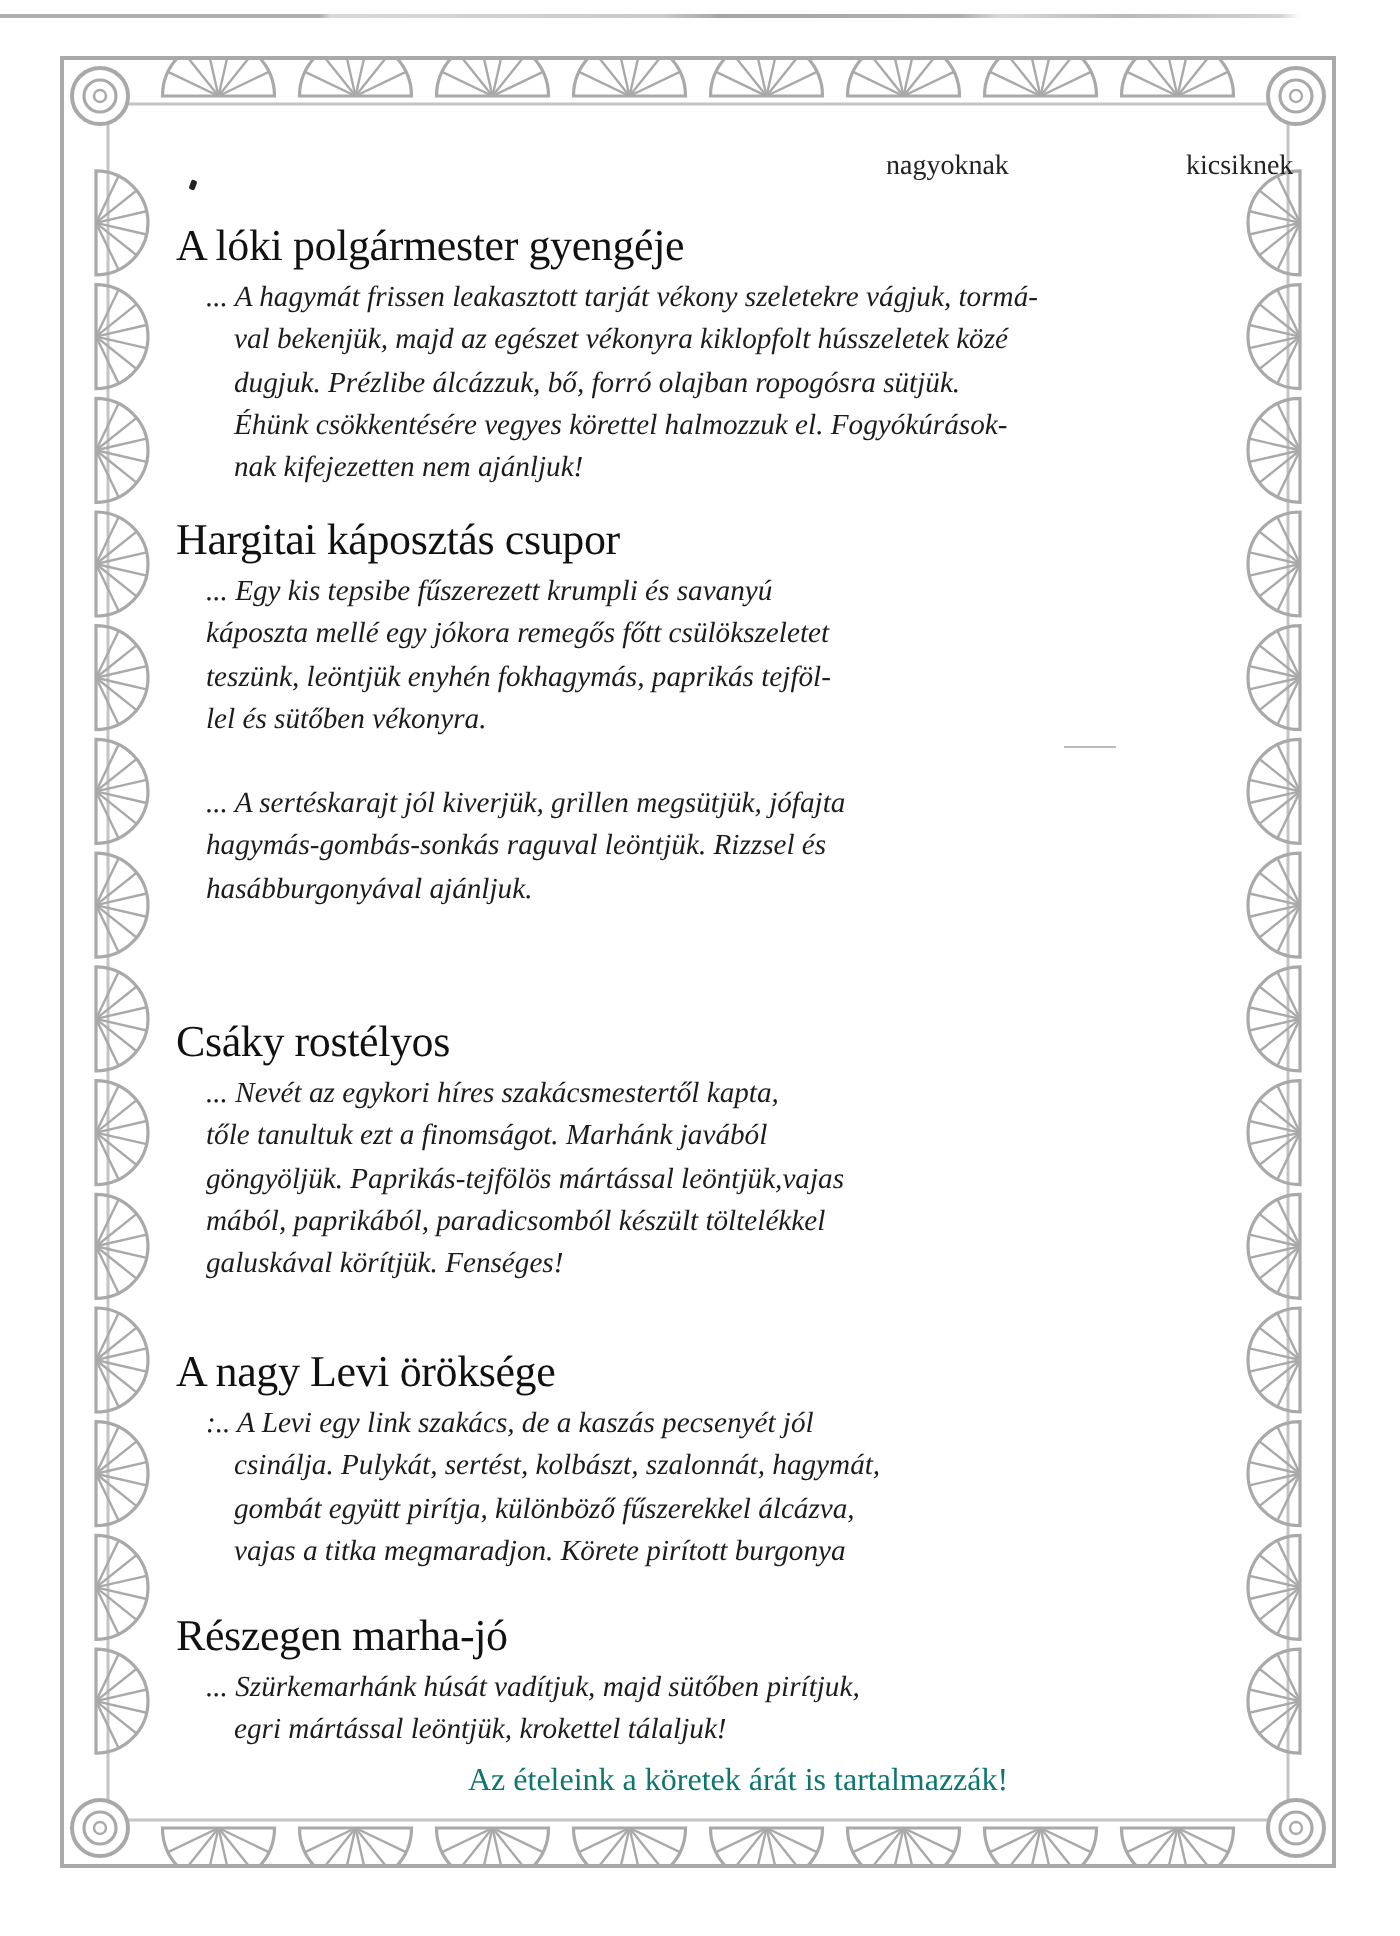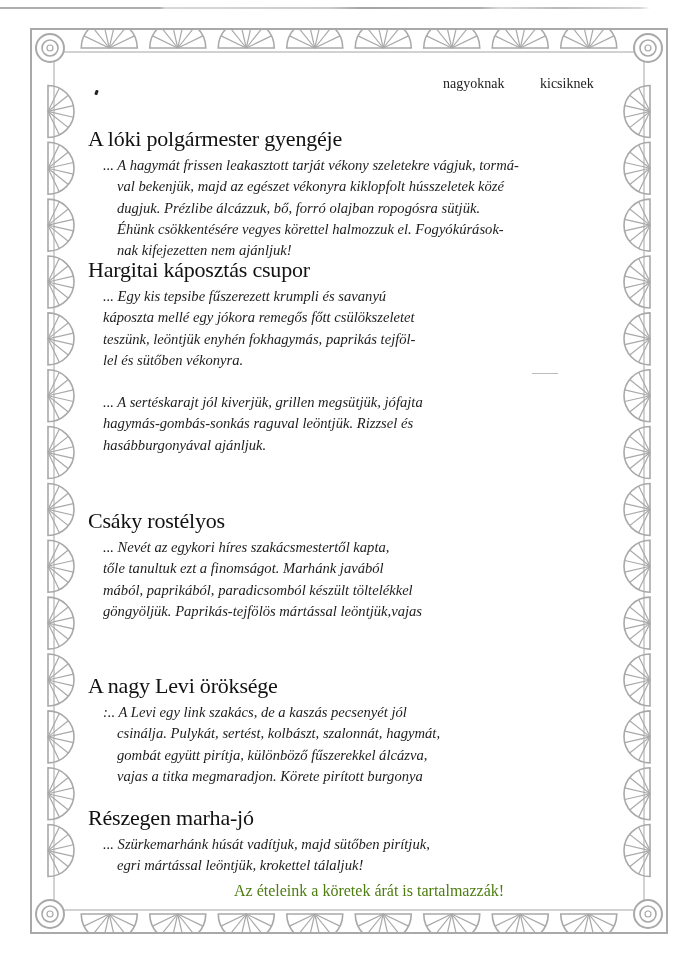--- a/index.html
+++ b/index.html
@@ -11,34 +11,34 @@
     position:absolute; left:0; top:7px; width:700px; height:2px;
     background:linear-gradient(90deg,#9a9a9a 0,#9a9a9a 160px,#cfcfcf 165px,#bdbdbd 330px,#8f8f8f 360px,#9a9a9a 480px,#d0d0d0 500px,#a8a8a8 560px,#c9c9c9 640px,#ffffff 650px);
     opacity:.8;
   }
   .frame {
     position:absolute; left:30px; top:28px; width:638px; height:906px;
   }
   .frame svg { position:absolute; left:0; top:0; }
   .header-cols { position:absolute; top:76px; font-size:14px; color:#222; }
   .col-adult { left:443px; }
-  .col-kids { left:540px; }
+  .col-kids { left:593px; }
   .stray-mark { position:absolute; left:95px; top:90px; width:3px; height:5px; background:#222; border-radius:1px; transform:rotate(20deg); }
   .dish { position:absolute; left:88px; }
   .dish-title {
     font-size:22px; line-height:26px; color:#111; margin:0; font-weight:normal; letter-spacing:-0.2px;
     white-space:nowrap;
   }
   .dish-desc {
     font-style:italic; font-size:14.6px; line-height:21.3px; color:#1c1c1c; margin:3px 0 0 15px;
   }
   .dish-desc .line { display:block; white-space:nowrap; }
   .dish-desc .line.indent { padding-left:14px; }
   .footer-note {
-    position:absolute; left:234px; top:882px; font-size:16px; color:#4d7c0f; white-space:nowrap;
+    position:absolute; left:234px; top:882px; font-size:16px; color:#0f766e; white-space:nowrap;
   }
   .dash-mark { position:absolute; left:532px; top:373px; width:26px; height:1px; background:#bbb; }
 </style>
 </head>
 <body>
 
 <div class="scan-top-line"></div>
 
 <div class="frame">
   <svg id="border-svg" width="638" height="906">
@@ -453,21 +453,21 @@
       <circle cx="618" cy="886" r="8" fill="none" stroke="#a9a9a9" stroke-width="1.6"></circle>
       <circle cx="618" cy="886" r="3" fill="none" stroke="#a9a9a9" stroke-width="1.2"></circle>
     </svg>
 </div>
 
 <div class="header-cols col-adult">nagyoknak</div>
 <div class="header-cols col-kids">kicsiknek</div>
 <div class="stray-mark"></div>
 <div class="dash-mark"></div>
 
-<div class="dish" style="top:110px;margin-top:16px;">
+<div class="dish" style="top:110px;">
   <h2 class="dish-title">A lóki polgármester gyengéje</h2>
   <div class="dish-desc">
     <span class="line">... A hagymát frissen leakasztott tarját vékony szeletekre vágjuk, tormá-</span>
     <span class="line indent">val bekenjük, majd az egészet vékonyra kiklopfolt hússzeletek közé</span>
     <span class="line indent">dugjuk. Prézlibe álcázzuk, bő, forró olajban ropogósra sütjük.</span>
     <span class="line indent">Éhünk csökkentésére vegyes körettel halmozzuk el. Fogyókúrások-</span>
     <span class="line indent">nak kifejezetten nem ajánljuk!</span>
   </div>
 </div>
 
@@ -487,22 +487,23 @@
     <span class="line">hagymás-gombás-sonkás raguval leöntjük.  Rizzsel  és</span>
     <span class="line">hasábburgonyával ajánljuk.</span>
   </div>
 </div>
 
 <div class="dish" style="top:508px;">
   <h2 class="dish-title">Csáky rostélyos</h2>
   <div class="dish-desc">
     <span class="line">... Nevét az egykori híres  szakácsmestertől  kapta,</span>
     <span class="line">tőle  tanultuk  ezt  a finomságot. Marhánk javából</span>
+    <span class="line">göngyöljük. Paprikás-tejfölös mártással leöntjük,vajas</span>
     <span class="line">mából, paprikából, paradicsomból készült töltelékkel</span>
-    <span class="line">göngyöljük. Paprikás-tejfölös mártással leöntjük,vajas</span>
+    <span class="line">galuskával körítjük. Fenséges!</span>
   </div>
 </div>
 
 <div class="dish" style="top:673px;">
   <h2 class="dish-title">A nagy Levi öröksége</h2>
   <div class="dish-desc">
     <span class="line">:.. A Levi egy link szakács, de a kaszás pecsenyét jól</span>
     <span class="line indent">csinálja. Pulykát, sertést, kolbászt, szalonnát, hagymát,</span>
     <span class="line indent">gombát együtt pirítja, különböző fűszerekkel álcázva,</span>
     <span class="line indent">vajas a titka megmaradjon.  Körete  pirított burgonya</span>

